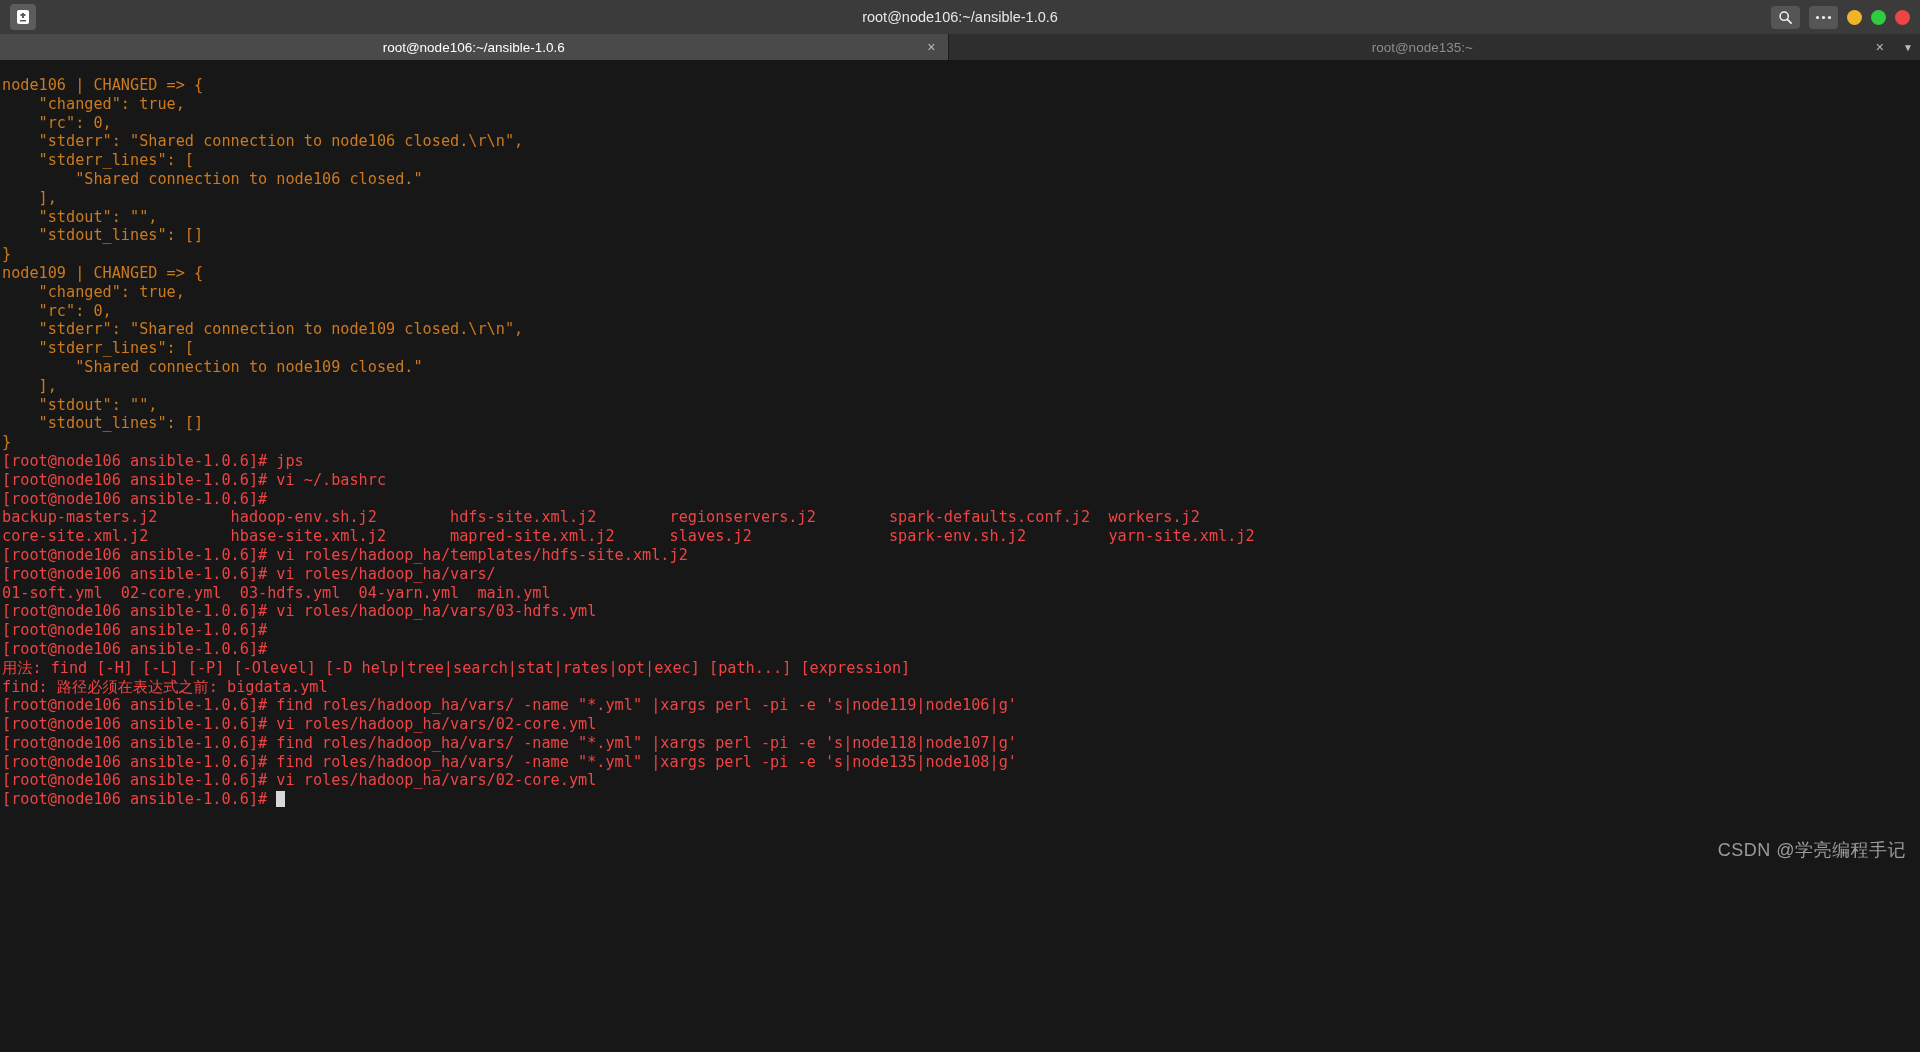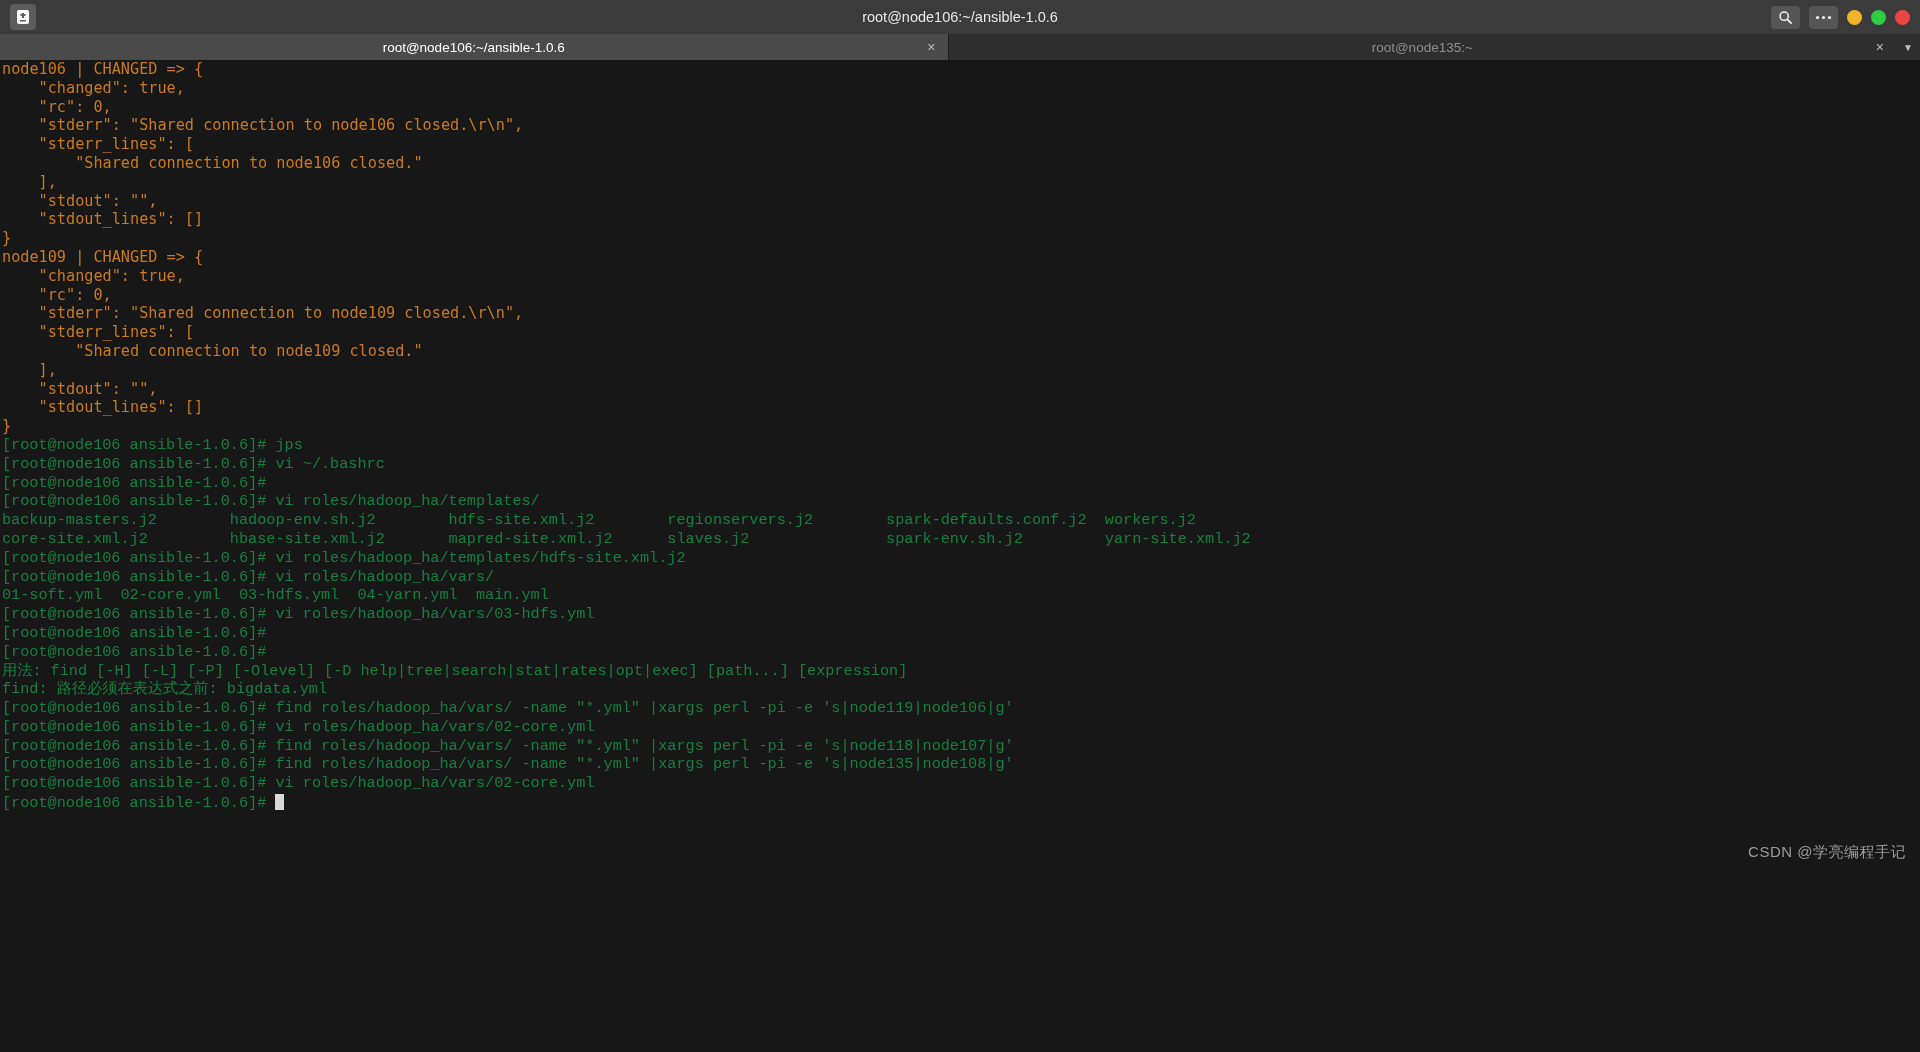--- a/index.html
+++ b/index.html
@@ -89,48 +89,48 @@
   }
   .tab-sep {
     width: 1px; background: #1c1c1c;
   }
 
   
   .terminal {
     position: relative;
     height: 820px;
     background: #171717;
-    padding: 0 0 0 2px;
+    padding: 16px 0 0 2px;
     overflow: hidden;
   }
   .tline {
     height: 18.8px;
     line-height: 18.8px;
     font-family: "DejaVu Sans Mono", monospace;
     font-size: 15.2px;
     white-space: pre;
     color: #d8d8d8;
     letter-spacing: 0px;
   }
   .c-amber { color: #cc7a1f; }
-  .c-white { color: #15803d; font-family: Liberation Mono, monospace; }
+  .c-white { color: #ef4444; }
   .cursor {
     display: inline-block;
     width: 9px;
     height: 16px;
     background: #d8d8d8;
     vertical-align: -3px;
   }
   .watermark {
     position: absolute;
     right: 14px;
     bottom: 18px;
     color: #9b9b9b;
     font-family: "Liberation Sans", sans-serif;
-    font-size: 15px;
+    font-size: 18px;
     letter-spacing: 0.5px;
   }
 </style>
 </head>
 <body>
 
 <div class="titlebar">
   <div class="app-icon">
     <svg width="14" height="16" viewBox="0 0 14 16">
       <rect x="1" y="1" width="12" height="14" rx="2" fill="#ffffff"></rect>
@@ -193,21 +193,20 @@
       <div class="tline c-amber">    "stderr": "Shared connection to node109 closed.\r\n",</div>
       <div class="tline c-amber">    "stderr_lines": [</div>
       <div class="tline c-amber">        "Shared connection to node109 closed."</div>
       <div class="tline c-amber">    ],</div>
       <div class="tline c-amber">    "stdout": "",</div>
       <div class="tline c-amber">    "stdout_lines": []</div>
       <div class="tline c-amber">}</div>
       <div class="tline c-white">[root@node106 ansible-1.0.6]# jps</div>
       <div class="tline c-white">[root@node106 ansible-1.0.6]# vi ~/.bashrc</div>
       <div class="tline c-white">[root@node106 ansible-1.0.6]#</div>
-      <div class="tline c-white">[root@node106 ansible-1.0.6]# vi roles/hadoop_ha/templates/</div>
       <div class="tline c-white">backup-masters.j2        hadoop-env.sh.j2        hdfs-site.xml.j2        regionservers.j2        spark-defaults.conf.j2  workers.j2</div>
       <div class="tline c-white">core-site.xml.j2         hbase-site.xml.j2       mapred-site.xml.j2      slaves.j2               spark-env.sh.j2         yarn-site.xml.j2</div>
       <div class="tline c-white">[root@node106 ansible-1.0.6]# vi roles/hadoop_ha/templates/hdfs-site.xml.j2</div>
       <div class="tline c-white">[root@node106 ansible-1.0.6]# vi roles/hadoop_ha/vars/</div>
       <div class="tline c-white">01-soft.yml  02-core.yml  03-hdfs.yml  04-yarn.yml  main.yml</div>
       <div class="tline c-white">[root@node106 ansible-1.0.6]# vi roles/hadoop_ha/vars/03-hdfs.yml</div>
       <div class="tline c-white">[root@node106 ansible-1.0.6]#</div>
       <div class="tline c-white">[root@node106 ansible-1.0.6]#</div>
       <div class="tline c-white">用法: find [-H] [-L] [-P] [-Olevel] [-D help|tree|search|stat|rates|opt|exec] [path...] [expression]</div>
       <div class="tline c-white">find: 路径必须在表达式之前: bigdata.yml</div>

